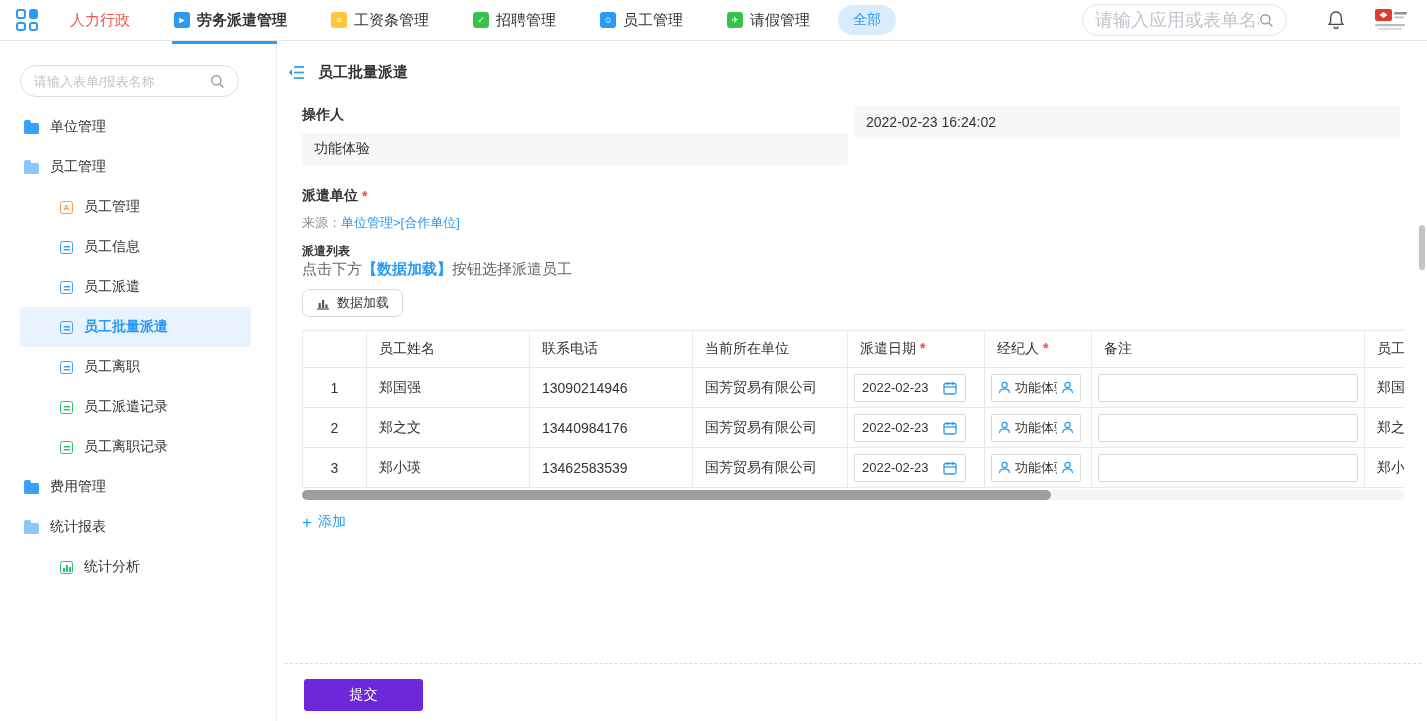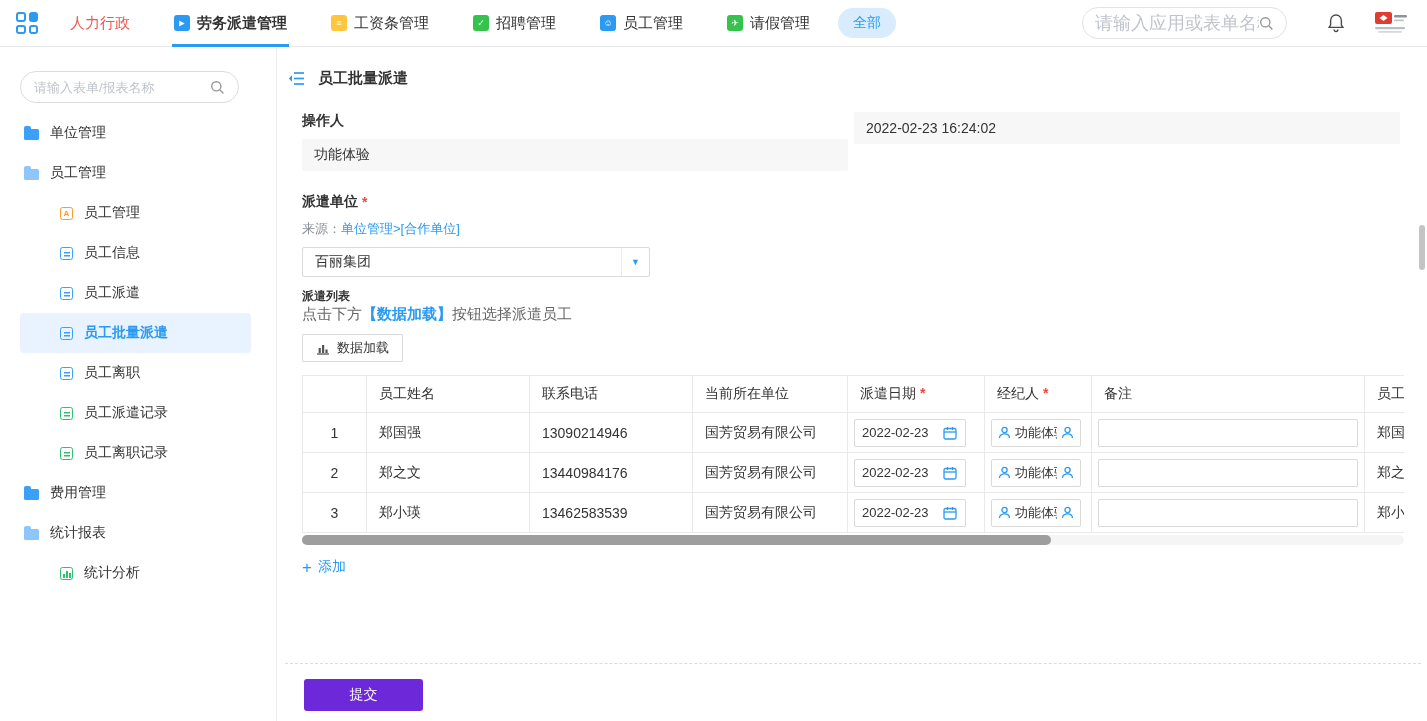--- a/index.html
+++ b/index.html
@@ -1,21 +1,21 @@
 <!DOCTYPE html>
 <html><head>
 <meta charset="utf-8">
 <style>
   * { margin:0; padding:0; box-sizing:border-box; }
   html,body { width:1427px; height:721px; }
   body { font-family:"Liberation Sans","DejaVu Sans",sans-serif; font-size:14px; color:#333; background:#fff; overflow:hidden; }
   .app { width:1427px; height:721px; display:flex; flex-direction:column; position:relative; background:#fff; }
 
   
-  .topbar { height:47px; display:flex; align-items:center; padding:0 18px 0 16px; border-bottom:1px solid #e8e8e8; flex-shrink:0; background:#fff; }
+  .topbar { height:41px; display:flex; align-items:center; padding:0 18px 0 16px; border-bottom:1px solid #e8e8e8; flex-shrink:0; background:#fff; }
   .grid-icon { width:22px; height:22px; display:grid; grid-template-columns:1fr 1fr; grid-template-rows:1fr 1fr; gap:3px; margin-right:30px; cursor:pointer; flex-shrink:0; }
   .grid-icon i { border:2px solid #2b9af3; border-radius:3px; }
   .grid-icon i.fill { background:#2b9af3; }
   .module { display:flex; align-items:center; gap:7px; height:47px; padding:0 2px; margin-right:40px; cursor:pointer; font-size:15px; color:#333; position:relative; white-space:nowrap; }
   .module.red-text { color:#f2564d; }
   .module.active { font-weight:bold; }
   .module.active::after { content:""; position:absolute; left:0; right:0; bottom:0; height:3px; background:#2b9af3; }
   .mod-icon { width:16px; height:16px; border-radius:3px; display:flex; align-items:center; justify-content:center; color:#fff; font-size:9px; line-height:1; flex-shrink:0; }
   .bg-blue { background:#2b9af3; } .bg-yellow { background:#ffc53d; } .bg-green { background:#35c24d; }
   .all-badge { background:#d8ecfd; color:#2b9af3; padding:6px 15px; border-radius:16px; font-size:14px; cursor:pointer; margin-left:4px; white-space:nowrap; }
@@ -61,21 +61,21 @@
   .unit-block { margin-top:22px; }
   .source-line { font-size:13px; margin:2px 0 9px 0; }
   .source-prefix { color:#8a9099; }
   .source-link { color:#2b9af3; cursor:pointer; text-decoration:none; }
   .select { width:348px; height:30px; border:1px solid #d9d9d9; border-radius:2px; display:flex; align-items:center; padding-left:12px; font-size:14px; cursor:pointer; background:#fff; }
   .select-caret { margin-left:auto; width:28px; align-self:stretch; border-left:1px solid #ececec; display:flex; align-items:center; justify-content:center; color:#2b9af3; font-size:9px; }
 
   .list-title { font-size:12px; font-weight:bold; margin-top:11px; }
   .hint { font-size:15px; color:#666; }
   .hint b { color:#2b9af3; font-weight:bold; }
-  .load-btn { margin-top:10px; height:28px; padding:0 13px; border:1px solid #d9d9d9; background:#fff; border-radius:1px; font-size:13px; color:#333; display:inline-flex; align-items:center; gap:7px; cursor:pointer; font-family:inherit; }
+  .load-btn { margin-top:10px; height:28px; padding:0 13px; border:1px solid #d9d9d9; background:#fff; border-radius:7px; font-size:13px; color:#333; display:inline-flex; align-items:center; gap:7px; cursor:pointer; font-family:inherit; }
 
   .table-wrap { margin-top:13px; width:1102px; overflow:hidden; }
   table { width:1212px; border-collapse:collapse; table-layout:fixed; background:#fff; }
   th,td { border:1px solid #e9e9e9; padding:0 12px; font-size:14px; color:#333; text-align:left; white-space:nowrap; overflow:hidden; }
   th { height:37px; font-weight:normal; }
   td { height:40px; }
   th.center, td.center { text-align:center; padding:0 4px; }
   td.ctrl { padding:0 6px; }
   .date-box { height:28px; border:1px solid #d9d9d9; border-radius:2px; display:flex; align-items:center; padding:0 7px; gap:5px; width:112px; background:#fff; }
   .date-box input { border:none; outline:none; width:76px; font-size:13px; color:#333; font-family:inherit; }
@@ -257,24 +257,20 @@
           </div>
         </div>
 
         <div class="unit-block">
           <div class="field-label">
             <span>派遣单位</span>
             <span class="req">*</span>
           </div>
           <div class="source-line">
             <span class="source-prefix">来源：</span><a class="source-link">单位管理&gt;[合作单位]</a>
-          </div>
-          <div class="select">
-            <span>百丽集团</span>
-            <span class="select-caret">▼</span>
           </div>
         </div>
 
         <h2 class="list-title">派遣列表</h2>
         <p class="hint"><span>点击下方</span><b>【数据加载】</b><span>按钮选择派遣员工</span></p>
 
         <button class="load-btn">
           <span style="display:flex;">
             <svg width="14" height="13" viewBox="0 0 14 13">
                 <line x1="1" y1="12" x2="13" y2="12" stroke="#555" stroke-width="1.3"></line>

